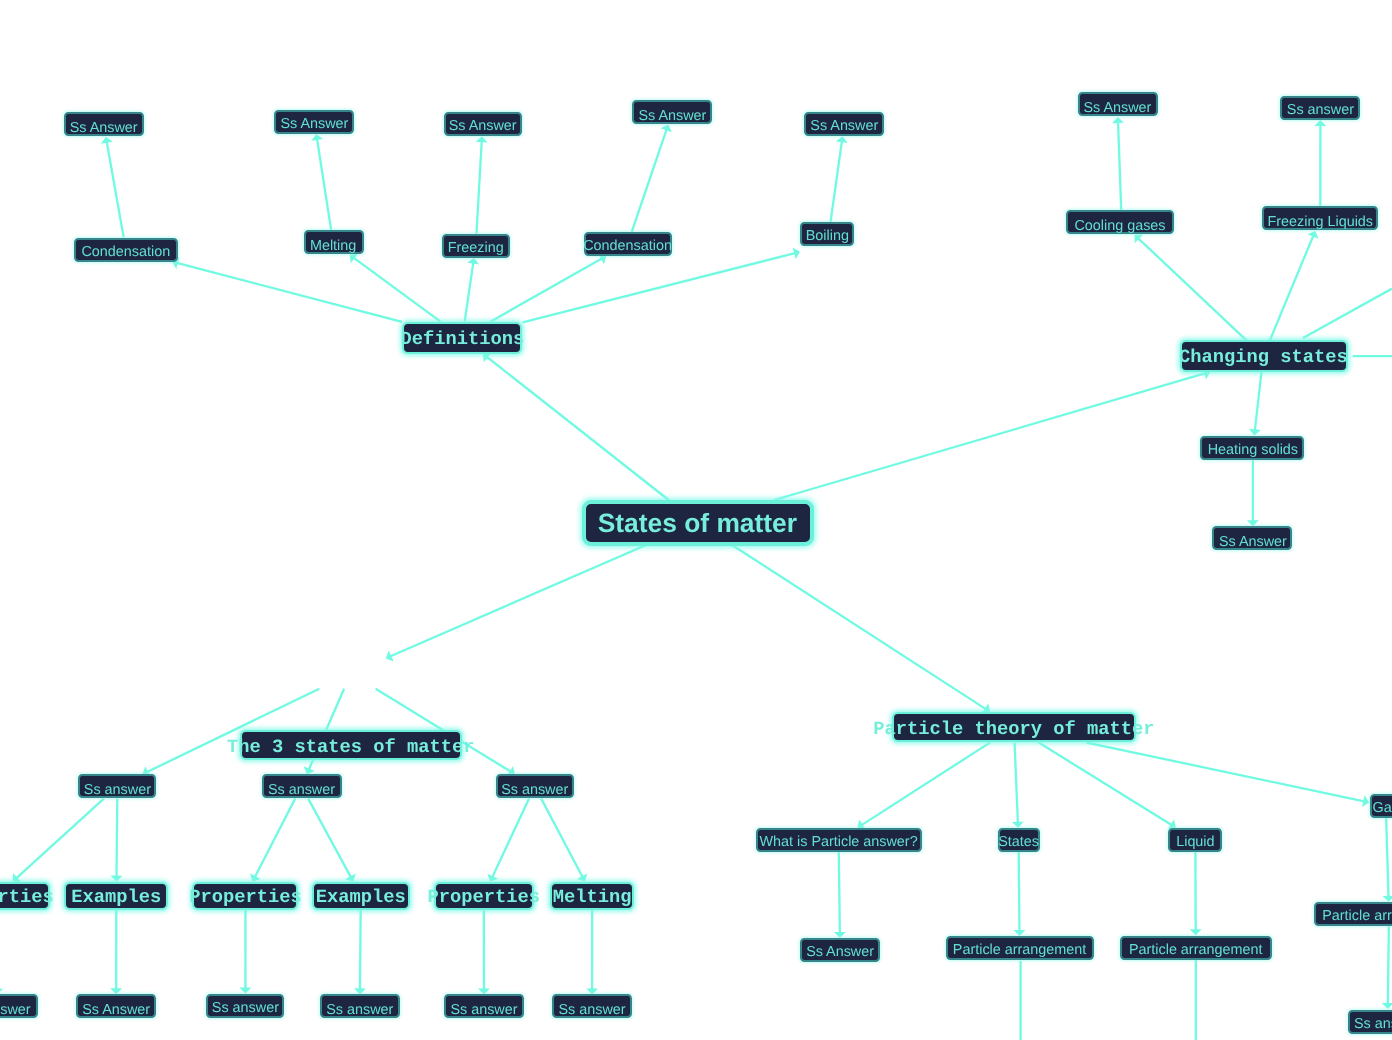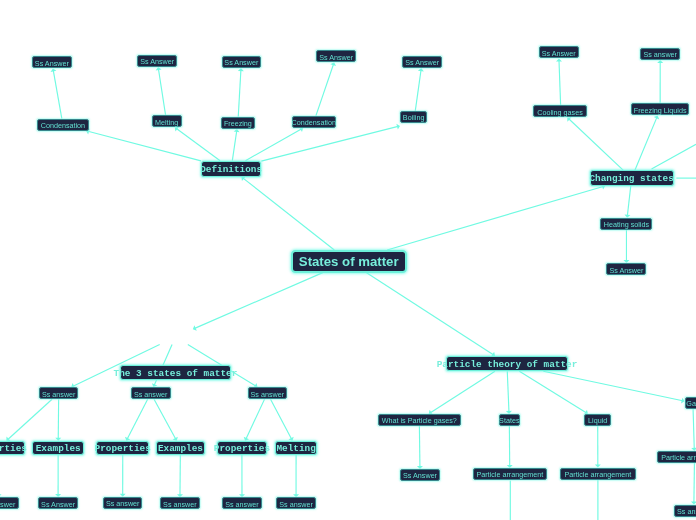--- a/index.html
+++ b/index.html
@@ -330,21 +330,21 @@
     <div class="node s" style="left: 222.1px; top: 497.2px; width: 39.8px; height: 12.1px;">
         <span>Ss answer</span>
       </div>
     <div class="node s" style="left: 276px; top: 497.2px; width: 40.1px; height: 12.1px;">
         <span>Ss answer</span>
       </div>
     <div class="node m" style="left: 446px; top: 355.9px; width: 121.9px; height: 15.4px;">
         <span>Particle theory of matter</span>
       </div>
     <div class="node s" style="left: 377.7px; top: 413.9px; width: 83.2px; height: 12.1px;">
-        <span>What is Particle gases?</span>
+        <span>What is Particle answer?</span>
       </div>
     <div class="node s" style="left: 499px; top: 413.9px; width: 20.6px; height: 12.1px;">
         <span>States</span>
       </div>
     <div class="node s" style="left: 584.2px; top: 413.8px; width: 27px; height: 12.1px; align-items: center;">
         <span>Liquid</span>
       </div>
     <div class="node s" style="left: 684.6px; top: 397.1px; width: 16.6px; height: 11.7px;">
         <span>Gas</span>
       </div>

